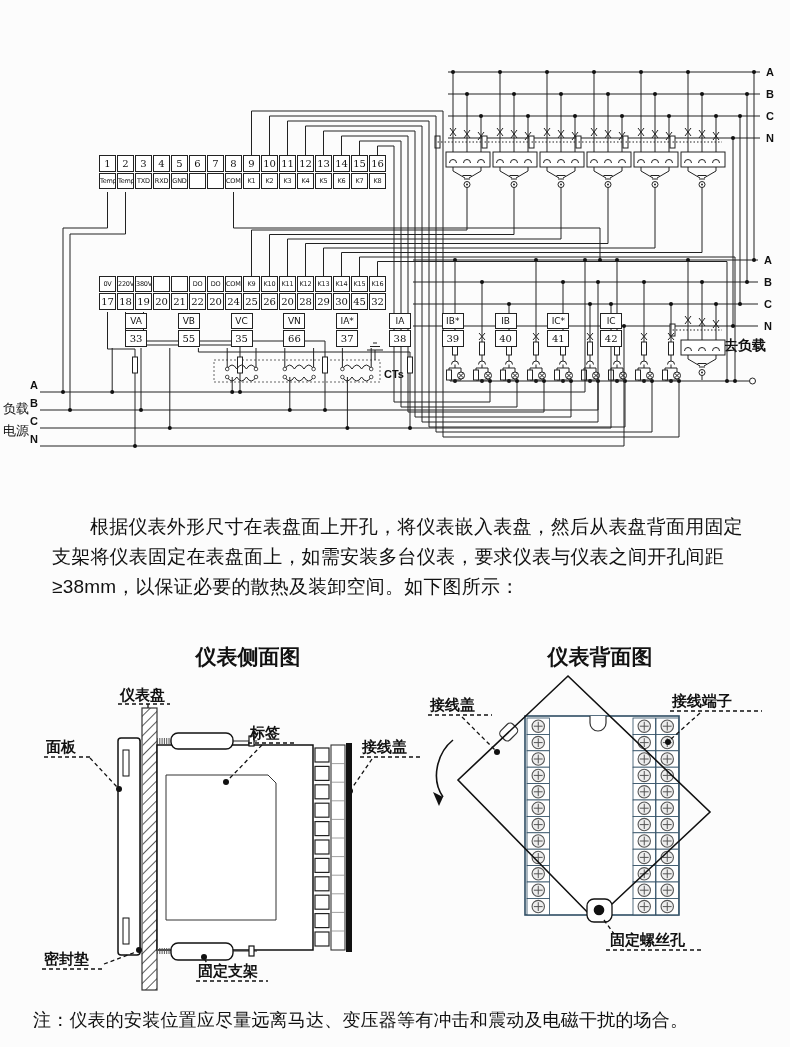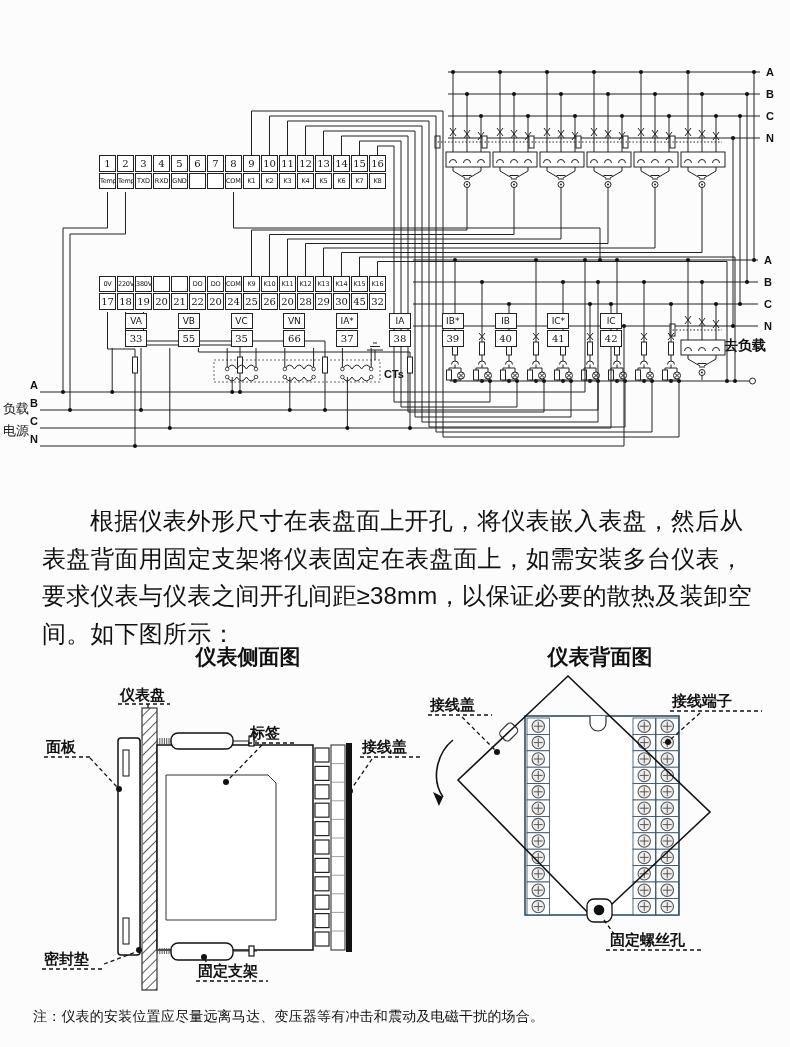--- a/index.html
+++ b/index.html
@@ -13,22 +13,22 @@
   .trow3{left:101px;top:313px;gap:6.8px;}
   .term{display:flex;flex-direction:column;gap:1px;width:17px;flex:none;}
   .trow3 .term{width:22px;margin-left:24px;}
   .tc{border:1px solid #222;background:#fff;text-align:center;overflow:hidden;white-space:nowrap;}
   .tc.num{height:15px;line-height:15px;font-size:10px;font-family:"DejaVu Serif",serif;}
   .tc.lbl{height:14px;line-height:14px;font-size:6.5px;letter-spacing:-0.2px;font-family:"DejaVu Sans",sans-serif;}
   .trow3 .tc.lbl{font-size:9px;letter-spacing:0;}
   
   .install{position:absolute;left:38px;top:498px;width:722px;z-index:2;}
   .install h2{font-size:21px;font-weight:bold;margin:0 0 12px 8px;}
-  .install p{font-size:24px;line-height:1.57;margin:4px;text-indent:2em;letter-spacing:0.2px;}
-  .note{position:absolute;left:33px;top:1008px;width:745px;font-size:14px;letter-spacing:0.2px;z-index:2;}
+  .install p{font-size:19px;line-height:1.57;margin:14px;text-indent:2em;letter-spacing:0.2px;}
+  .note{position:absolute;left:33px;top:1008px;width:745px;font-size:18px;letter-spacing:0.2px;z-index:2;}
   
   .blbl{font-size:11px;font-weight:bold;fill:#111;}
   .cn{font-size:13px;fill:#111;}
   .cnb{font-size:14px;font-weight:bold;fill:#111;}
   .ctlbl{font-size:11px;font-weight:bold;fill:#111;}
   .fig-title{font-size:21px;font-weight:bold;font-family:"DejaVu Serif",serif;fill:#111;}
   .callout{font-size:15px;font-weight:bold;fill:#111;}
   .leader{stroke:#111;stroke-width:1.3;stroke-dasharray:4 3;fill:none;}
   .wire{stroke:#222;stroke-width:1;fill:none;}
 </style>

